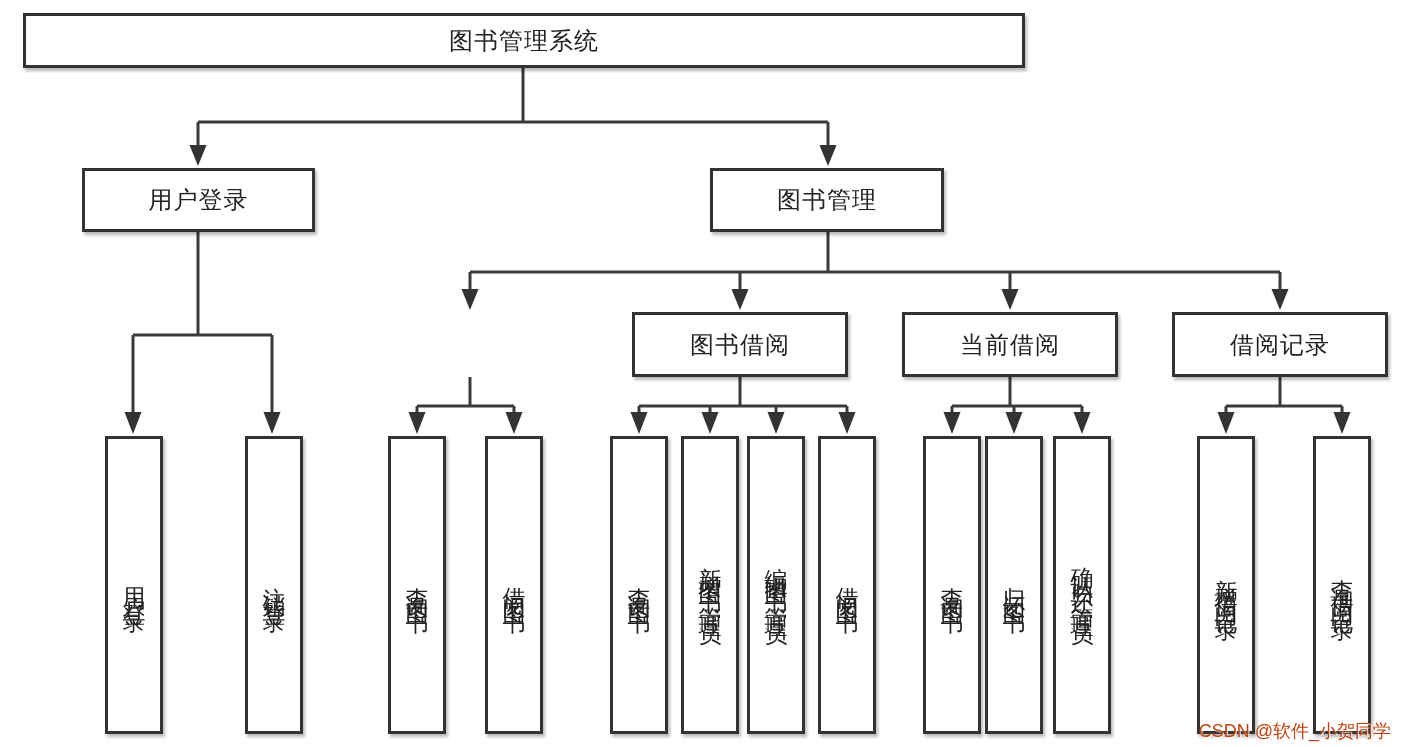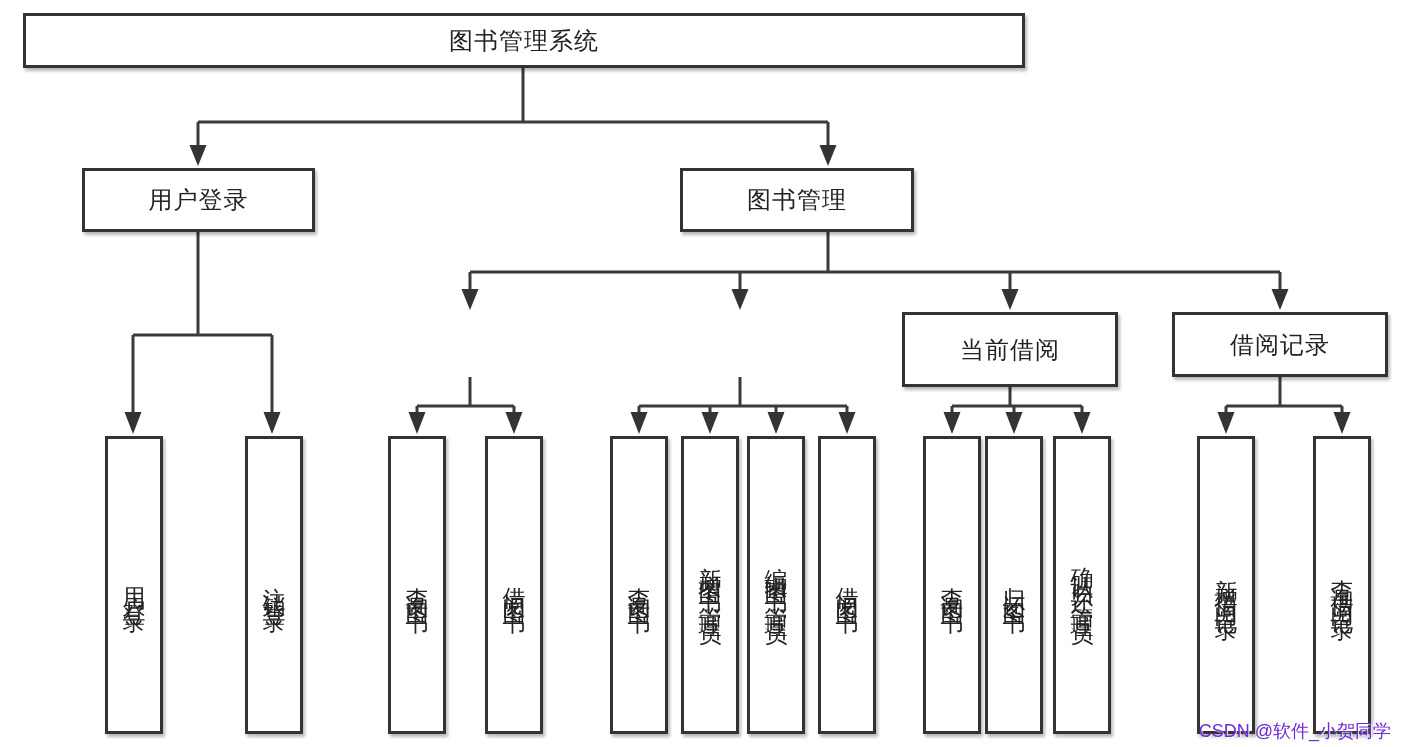--- a/index.html
+++ b/index.html
@@ -51,21 +51,21 @@
     letter-spacing: 8px;
     line-height: 1;
     max-height: 286px;
   }
   .root-label { font-size: 24px; }
   #watermark {
     position: absolute;
     top: 719px;
     right: 14px;
     font-size: 18px;
-    color: #6d28d9;
+    color: #c2410c;
     text-shadow: 1px 1px 1px rgba(255,255,255,0.95);
     white-space: nowrap;
   }
 </style>
 </head>
 <body>
 
 <div id="canvas">
 
   <svg id="connectors" viewBox="0 0 1405 747" xmlns="http://www.w3.org/2000/svg">
@@ -144,25 +144,28 @@
     </g>
   </svg>
 
   <div class="hbox" style="left:23px; top:13px; width:1002px; height:55px;">
     <span class="root-label">图书管理系统</span>
   </div>
 
   <div class="hbox" style="left:82px; top:168px; width:233px; height:64px;">
     <span>用户登录</span>
   </div>
-  <div class="hbox" style="left:680px; top:168px; width:234px; height:64px;">
+  <div class="hbox" style="left:710px; top:168px; width:234px; height:64px;">
     <span>图书管理</span>
   </div>
 
-  <div class="hbox" style="left:902px; top:312px; width:216px; height:75px;">
+  <div class="hbox" style="left:632px; top:312px; width:216px; height:65px;">
+    <span>图书借阅</span>
+  </div>
+  <div class="hbox" style="left:902px; top:312px; width:216px; height:65px;">
     <span>当前借阅</span>
   </div>
   <div class="hbox" style="left:1172px; top:312px; width:216px; height:65px;">
     <span>借阅记录</span>
   </div>
 
   <div class="vbox" style="left:105px; top:436px; width:58px; height:298px;">
     <span class="vtext">用户登录</span>
   </div>
   <div class="vbox" style="left:245px; top:436px; width:58px; height:298px;">

